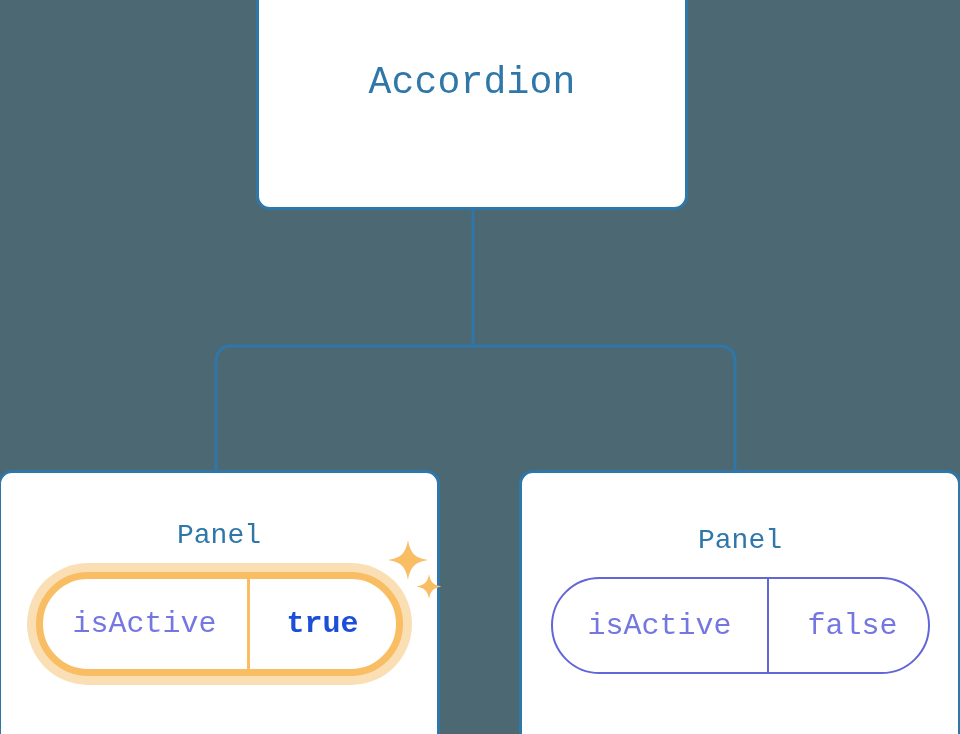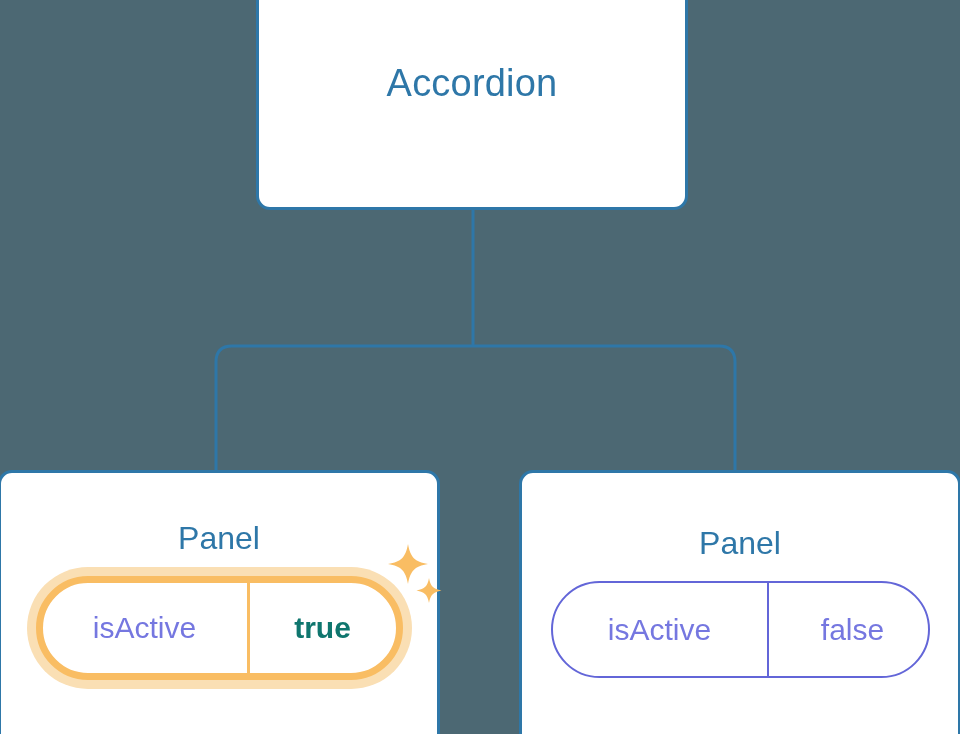--- a/index.html
+++ b/index.html
@@ -11,20 +11,21 @@
     height: 734px;
     overflow: hidden;
     font-family: "Liberation Sans", sans-serif;
     background: #4c6873;
   }
   #stage {
     position: relative;
     width: 960px;
     height: 734px;
     background: #4c6873;
+    font-family: Liberation Mono, monospace;
   }
 
   
   #connectors {
     position: absolute;
     left: 0;
     top: 0;
     width: 960px;
     height: 734px;
   }
@@ -66,21 +67,21 @@
     flex-direction: column;
     align-items: center;
     padding-top: 36px;
     box-sizing: border-box;
   }
   #node-panel-left  { left: -2px; }
   #node-panel-right { left: 519px; }
 
   .panel-title {
     color: #2e77a8;
-    font-size: 32px;
+    font-size: 28px;
     font-weight: 400;
     line-height: 1;
     margin-bottom: 0;
     white-space: nowrap;
   }
   #node-panel-left  .panel-title { margin-top: 13px; }
   #node-panel-right .panel-title { margin-top: 18px; }
 
   
   .pill-wrap {
@@ -127,21 +128,21 @@
     height: 104px;
     box-shadow: 0 0 0 9px #fadfb4;
   }
   .pill.highlight .pill-key {
     width: 207px;
     border-right: 3px solid #f9bd63;
     color: #7577e0;
   }
   .pill.highlight .pill-val {
     width: 146px;
-    color: #0f766e;
+    color: #1d4ed8;
     font-weight: bold;
   }
 
   
   .sparkles {
     position: absolute;
     right: -45px;
     top: -38px;
     width: 64px;
     height: 72px;

